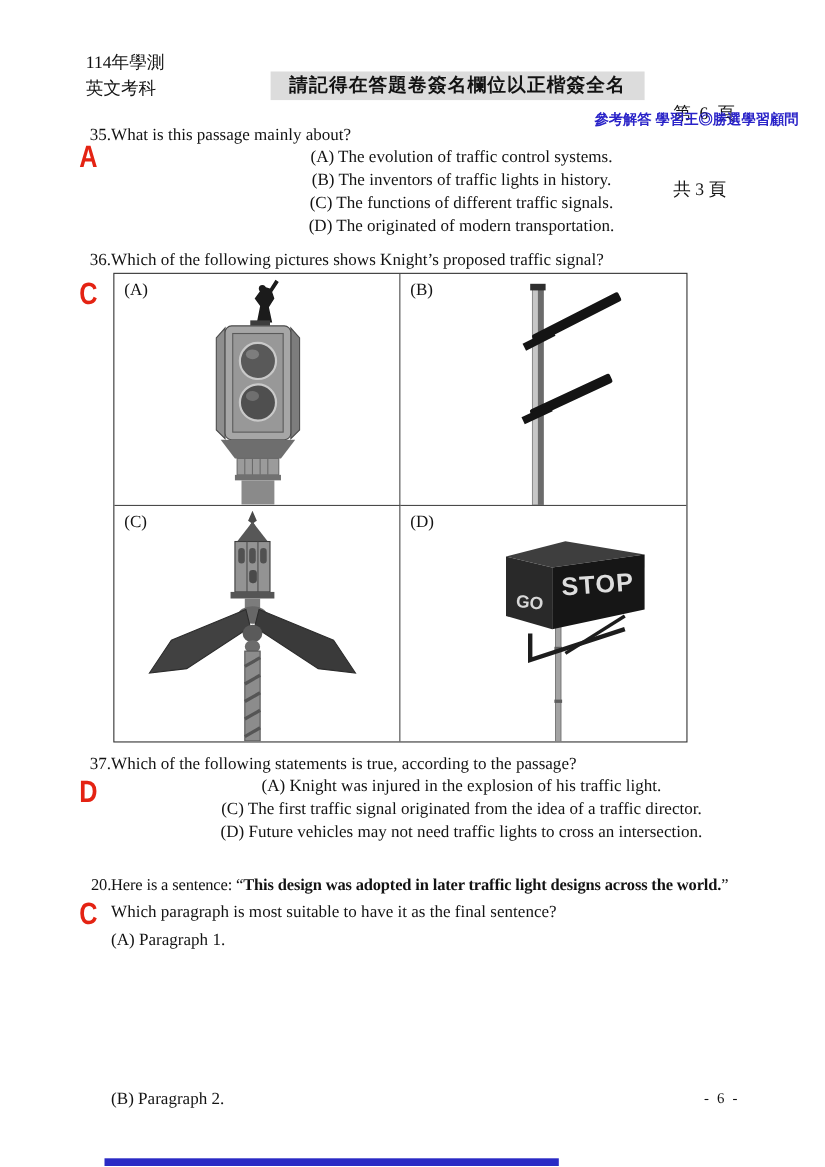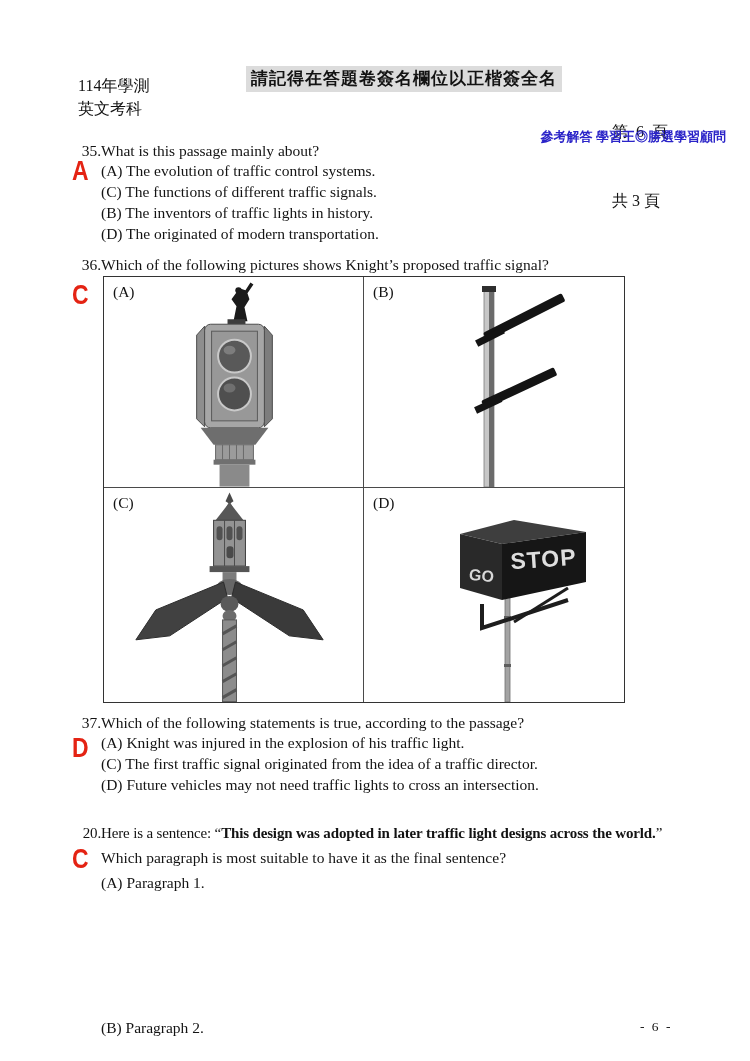--- a/index.html
+++ b/index.html
@@ -1,44 +1,44 @@
 <!DOCTYPE html>
 <html style="--answer-red: #e42313; --credit-blue: #2a23c8; --notice-bg: #dcdcdc; --bar-blue: #2a2ac5;"><head>
 <meta charset="utf-8">
 <style>
   html,body{margin:0;padding:0;}
   body{
     width:750px;height:1061px;background:#ffffff;
     font-family:"Liberation Serif", serif;color:#131313;
     position:relative;overflow:hidden;
   }
-  .page{position:absolute;inset:0;background:#fff;margin-top:28px;}
+  .page{position:absolute;inset:0;background:#fff;}
 
   
   .hdr-left{position:absolute;top:46px;left:78px;font-size:16px;line-height:23px;}
   .hdr-notice{
-    position:absolute;top:38px;left:246px;
+    position:absolute;top:65px;left:246px;
     background:var(--notice-bg,#dcdcdc);
-    font-size:17px;line-height:24px;padding:1px 5px;letter-spacing:1px;font-weight:600;
+    font-size:17px;line-height:24px;padding:1px 17px;letter-spacing:1px;font-weight:600;
   }
   .hdr-right{position:absolute;top:46px;left:612px;font-size:16px;line-height:23px;white-space:pre;}
 
   .credit{
     position:absolute;top:100px;right:24px;
     font-family:"Liberation Sans", sans-serif;font-weight:700;font-size:13px;
     color:var(--credit-blue,#2a23c8);
   }
 
   
   .q{position:absolute;left:78px;width:660px;font-size:15.5px;line-height:21px;}
   .qline{display:flex;}
   .qnum{flex:0 0 23px;text-align:right;}
   .qtext{flex:1;}
   .opts{margin-left:23px;}
-  .opts>div{line-height:20.9px;}
+  .opts>div{line-height:20.9px;text-align:center;}
   .ans{
     position:absolute;left:-6px;
     font-family:"Liberation Sans", sans-serif;font-weight:700;font-size:28px;line-height:28px;
     color:var(--answer-red,#e42313);transform:scaleX(.82);transform-origin:left top;
   }
   .q35{top:112px;} .q35 .ans{top:17px;}
   .q36{top:226px;} .q36 .ans{top:27px;}
   .q37{top:684px;} .q37 .ans{top:22px;}
   .q38{top:795px;} .q38 .ans{top:22px;}
   .q38 .qline{white-space:nowrap;font-size:15px;letter-spacing:-0.15px;}
@@ -80,22 +80,22 @@
   <div class="credit">參考解答 學習王◎勝選學習顧問</div>
 
   <div class="q q35">
     <span class="ans">A</span>
     <div class="qline">
       <span class="qnum">35.</span>
       <span class="qtext">What is this passage mainly about?</span>
     </div>
     <div class="opts">
       <div>(A) The evolution of traffic control systems.</div>
+      <div>(B) The inventors of traffic lights in history.</div>
       <div>(C) The functions of different traffic signals.</div>
-      <div>(B) The inventors of traffic lights in history.</div>
       <div>(D) The originated of modern transportation.</div>
     </div>
   </div>
 
   <div class="q q36">
     <span class="ans">C</span>
     <div class="qline">
       <span class="qnum">36.</span>
       <span class="qtext">Which of the following pictures shows Knight’s proposed traffic signal?</span>
     </div>

